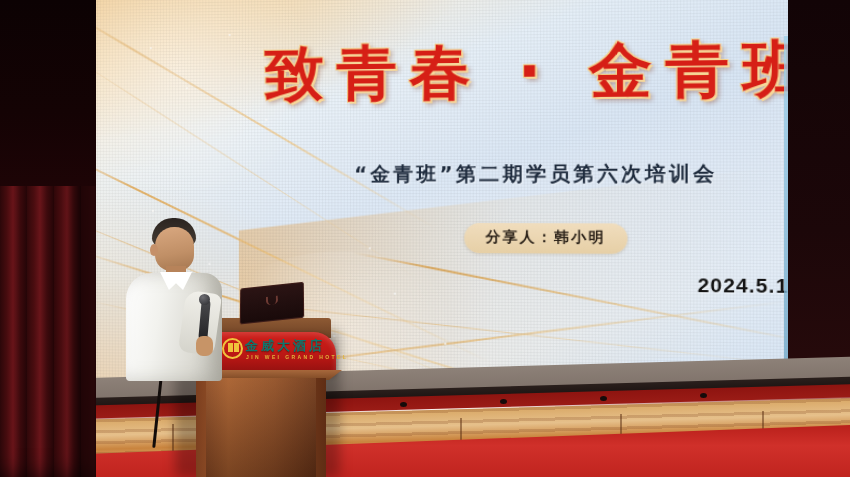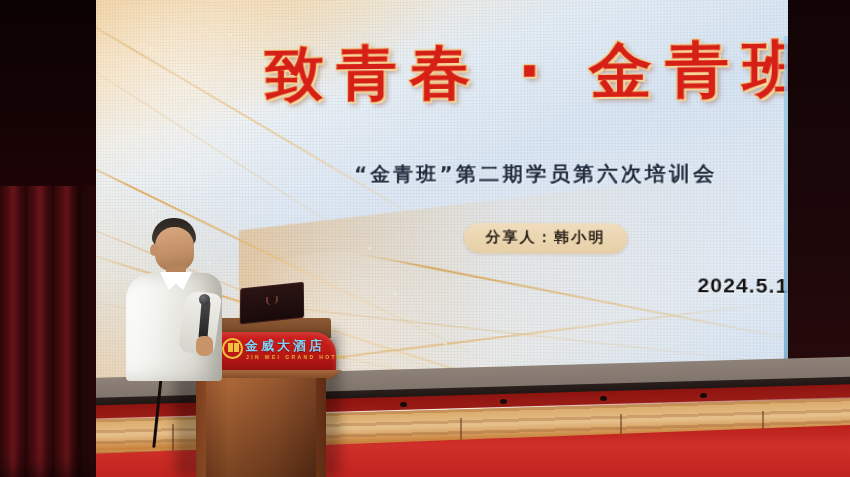--- a/index.html
+++ b/index.html
@@ -221,21 +221,21 @@
     position:absolute;left:222px;top:338px;width:17px;height:17px;
     border:2px solid #f0c33c;border-radius:50%;
   }
   .logo-mark:after{
     content:"";position:absolute;left:4px;top:3px;width:5px;height:9px;
     background:#f0c33c;box-shadow:6px 0 0 #f0c33c;
   }
   .logo-cn{
     position:absolute;left:245px;top:337px;
     font-family:"DejaVu Sans","Liberation Sans",sans-serif;
-    font-size:13px;font-weight:bold;letter-spacing:3px;color:#7dd3fc;
+    font-size:13px;font-weight:bold;letter-spacing:3px;color:#0f766e;
     white-space:nowrap;text-shadow:0 1px 1px rgba(80,10,0,.6);
   }
   .logo-en{
     position:absolute;left:246px;top:354px;
     font-family:"Liberation Sans",sans-serif;
     font-size:5px;font-weight:bold;letter-spacing:2.4px;color:#e0b43a;
     white-space:nowrap;
   }
 
   

